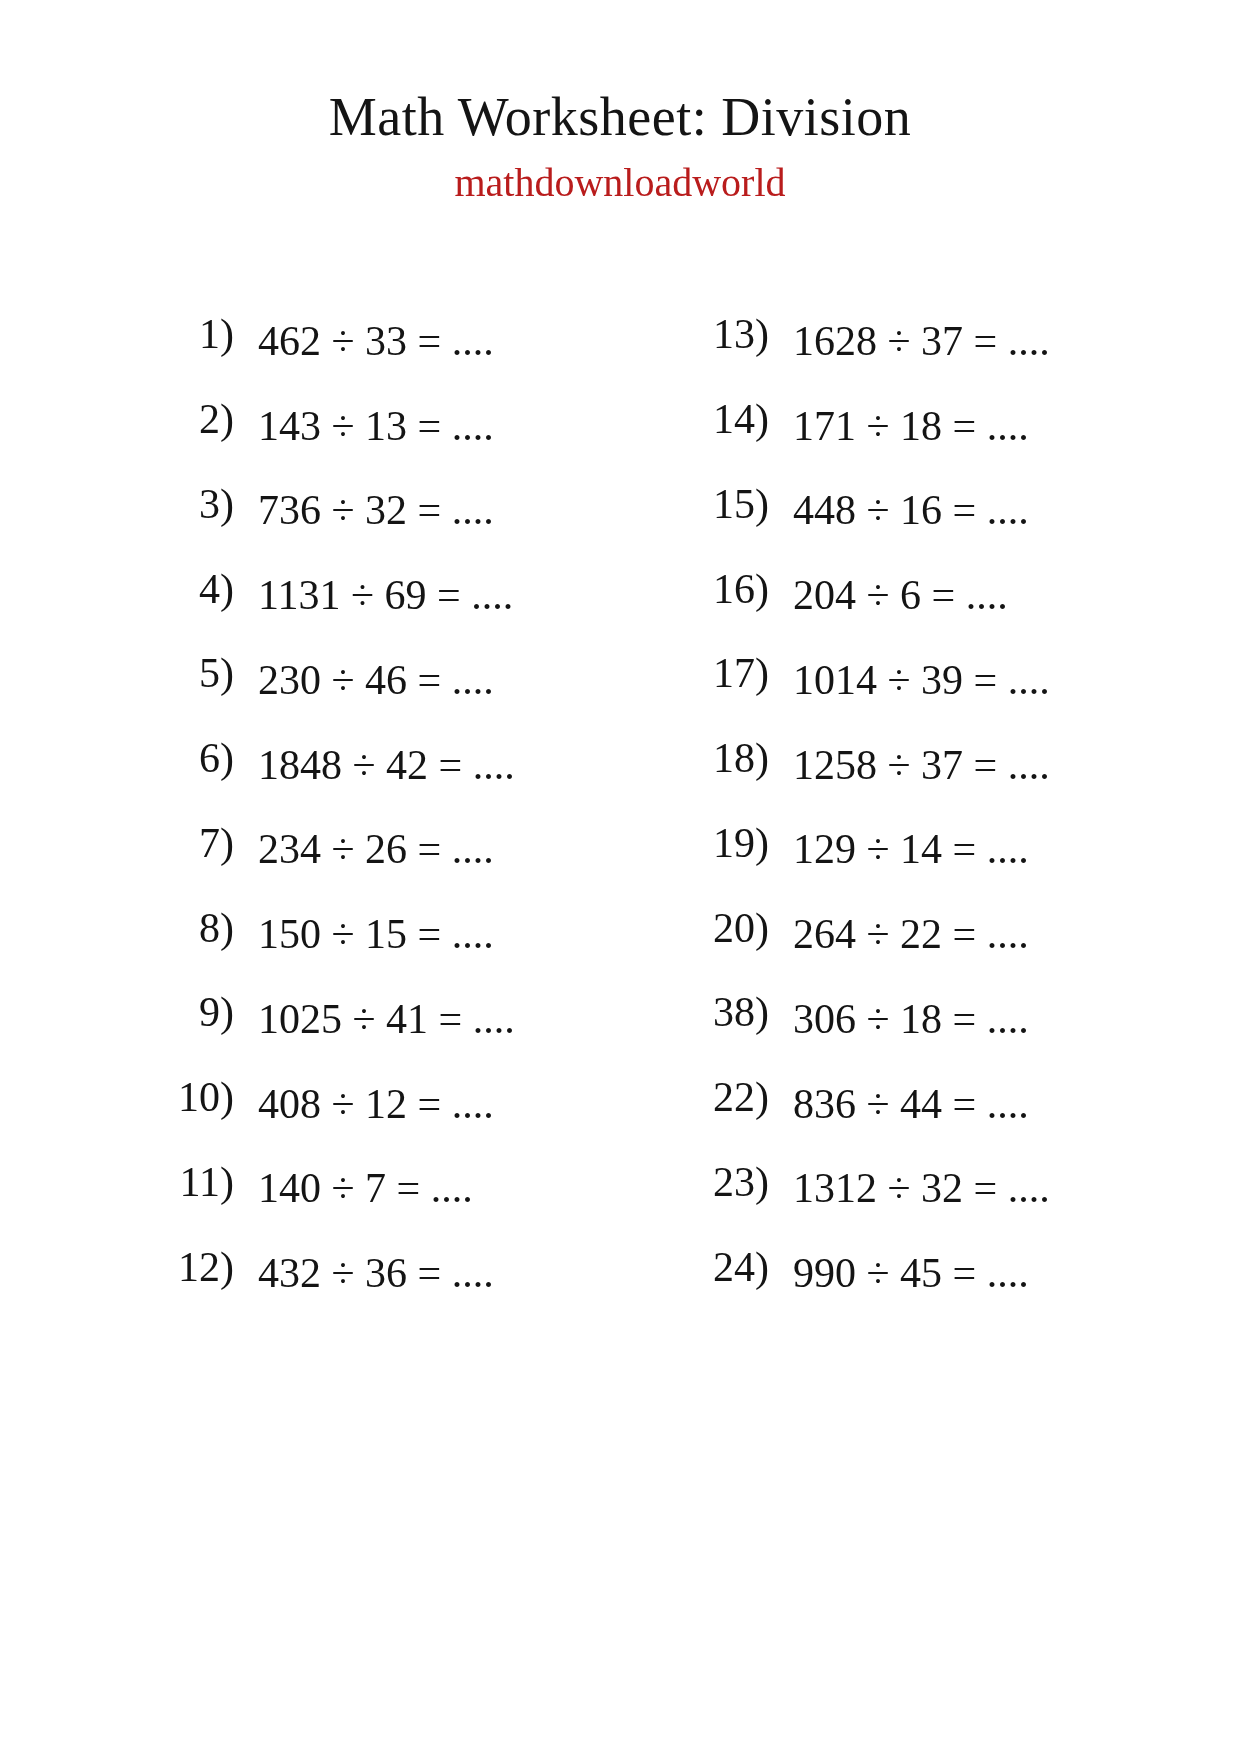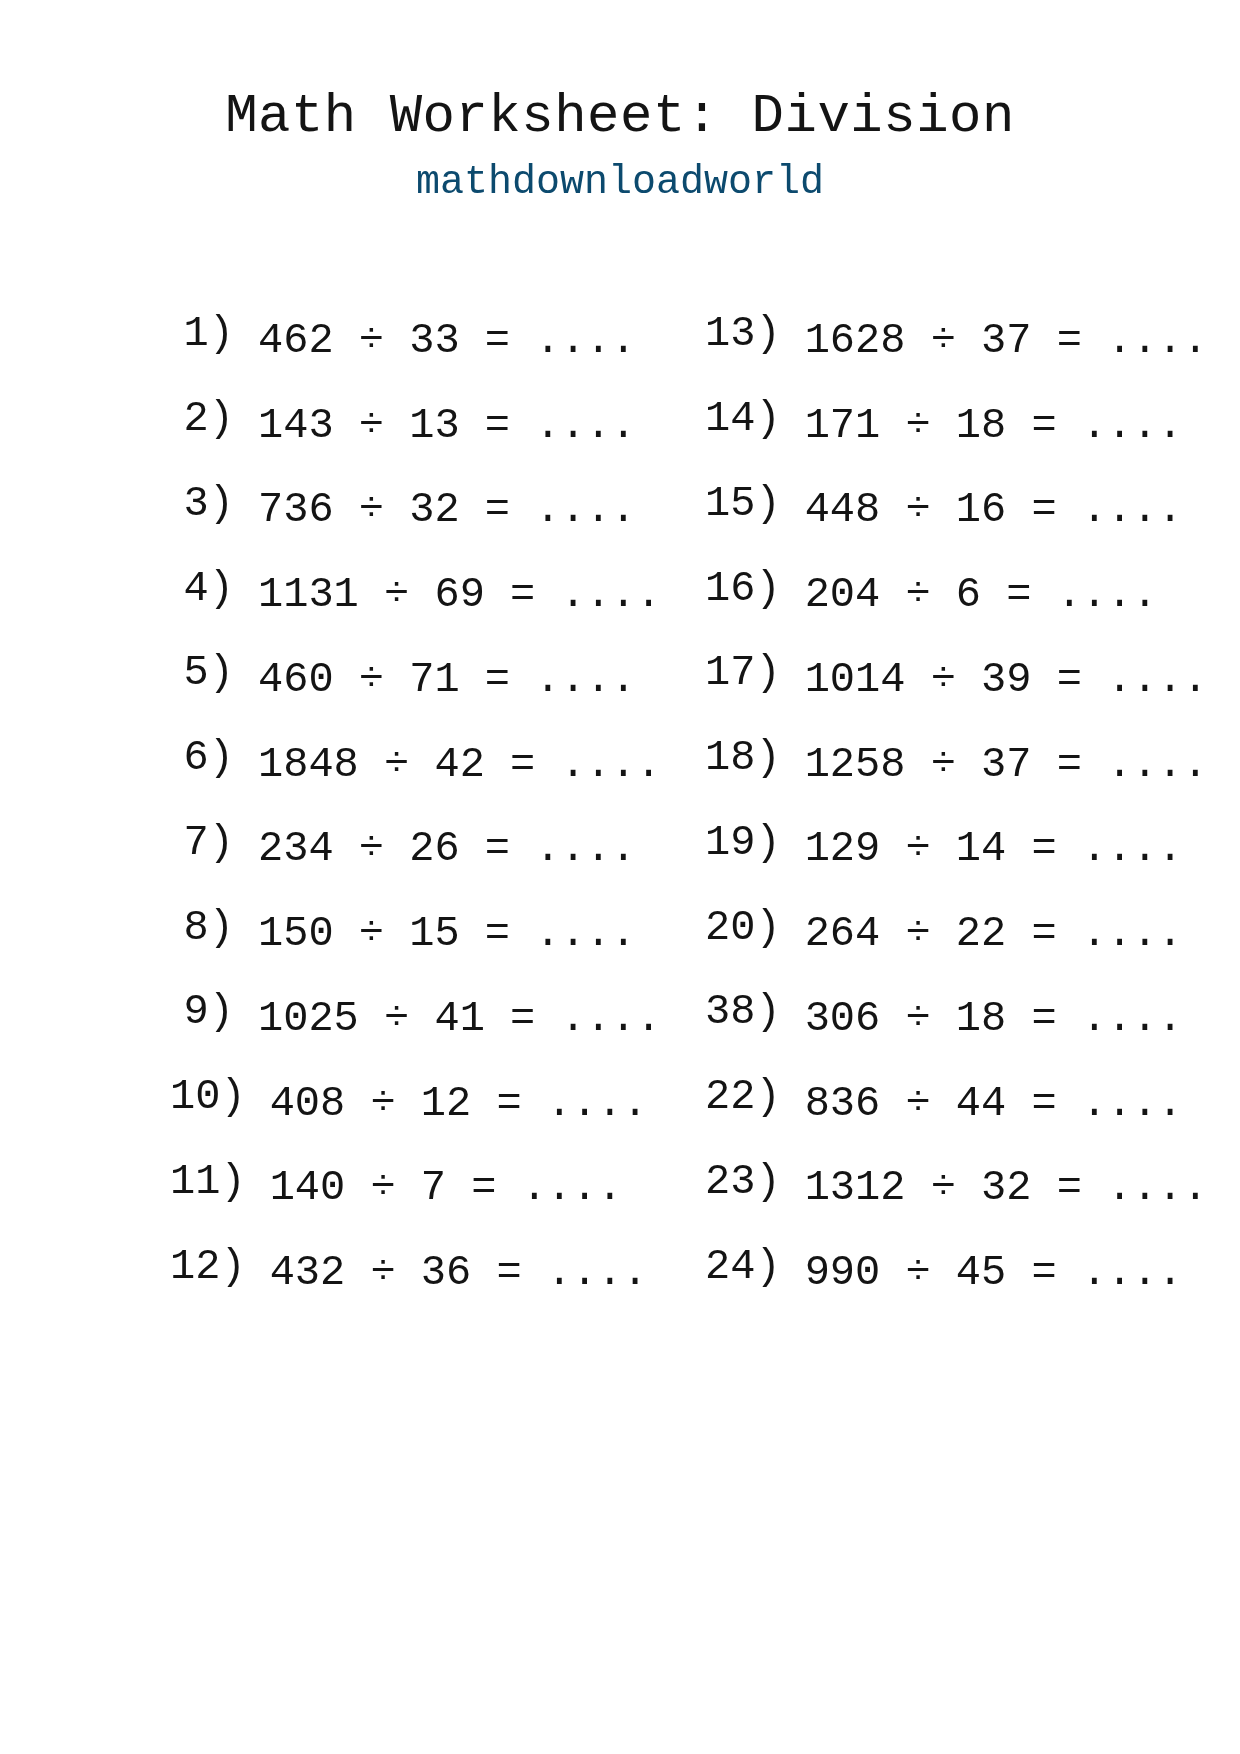--- a/index.html
+++ b/index.html
@@ -5,39 +5,39 @@
   html, body {
     margin: 0;
     padding: 0;
     background: #ffffff;
   }
   .sheet {
     position: relative;
     width: 1240px;
     height: 1754px;
     background: #ffffff;
-    font-family: Liberation Mono, monospace;
+    font-family: Liberation Serif, serif;
     color: #141414;
     overflow: hidden;
   }
   .header {
     text-align: center;
     padding-top: 86px;
   }
   .title {
     font-size: 54px;
     font-weight: 400;
     line-height: 1.15;
     margin: 0;
     letter-spacing: 0.5px;
   }
   .subtitle {
     font-size: 40px;
     line-height: 1.15;
-    color: #0c4a6e;
+    color: #b91c1c;
     margin-top: 12px;
   }
   .problems {
     margin-top: 86px;
     padding-left: 170px;
     display: grid;
     grid-template-columns: 535px auto;
     grid-template-rows: repeat(12, 84.75px);
     grid-auto-flow: column;
   }
@@ -83,21 +83,21 @@
     <span class="p-expr">736 ÷ 32 = ....</span>
   </div>
 
   <div class="problem">
     <span class="p-num">4)</span>
     <span class="p-expr">1131 ÷ 69 = ....</span>
   </div>
 
   <div class="problem">
     <span class="p-num">5)</span>
-    <span class="p-expr">460 ÷ 71 = ....</span>
+    <span class="p-expr">230 ÷ 46 = ....</span>
   </div>
 
   <div class="problem">
     <span class="p-num">6)</span>
     <span class="p-expr">1848 ÷ 42 = ....</span>
   </div>
 
   <div class="problem">
     <span class="p-num">7)</span>
     <span class="p-expr">234 ÷ 26 = ....</span>

